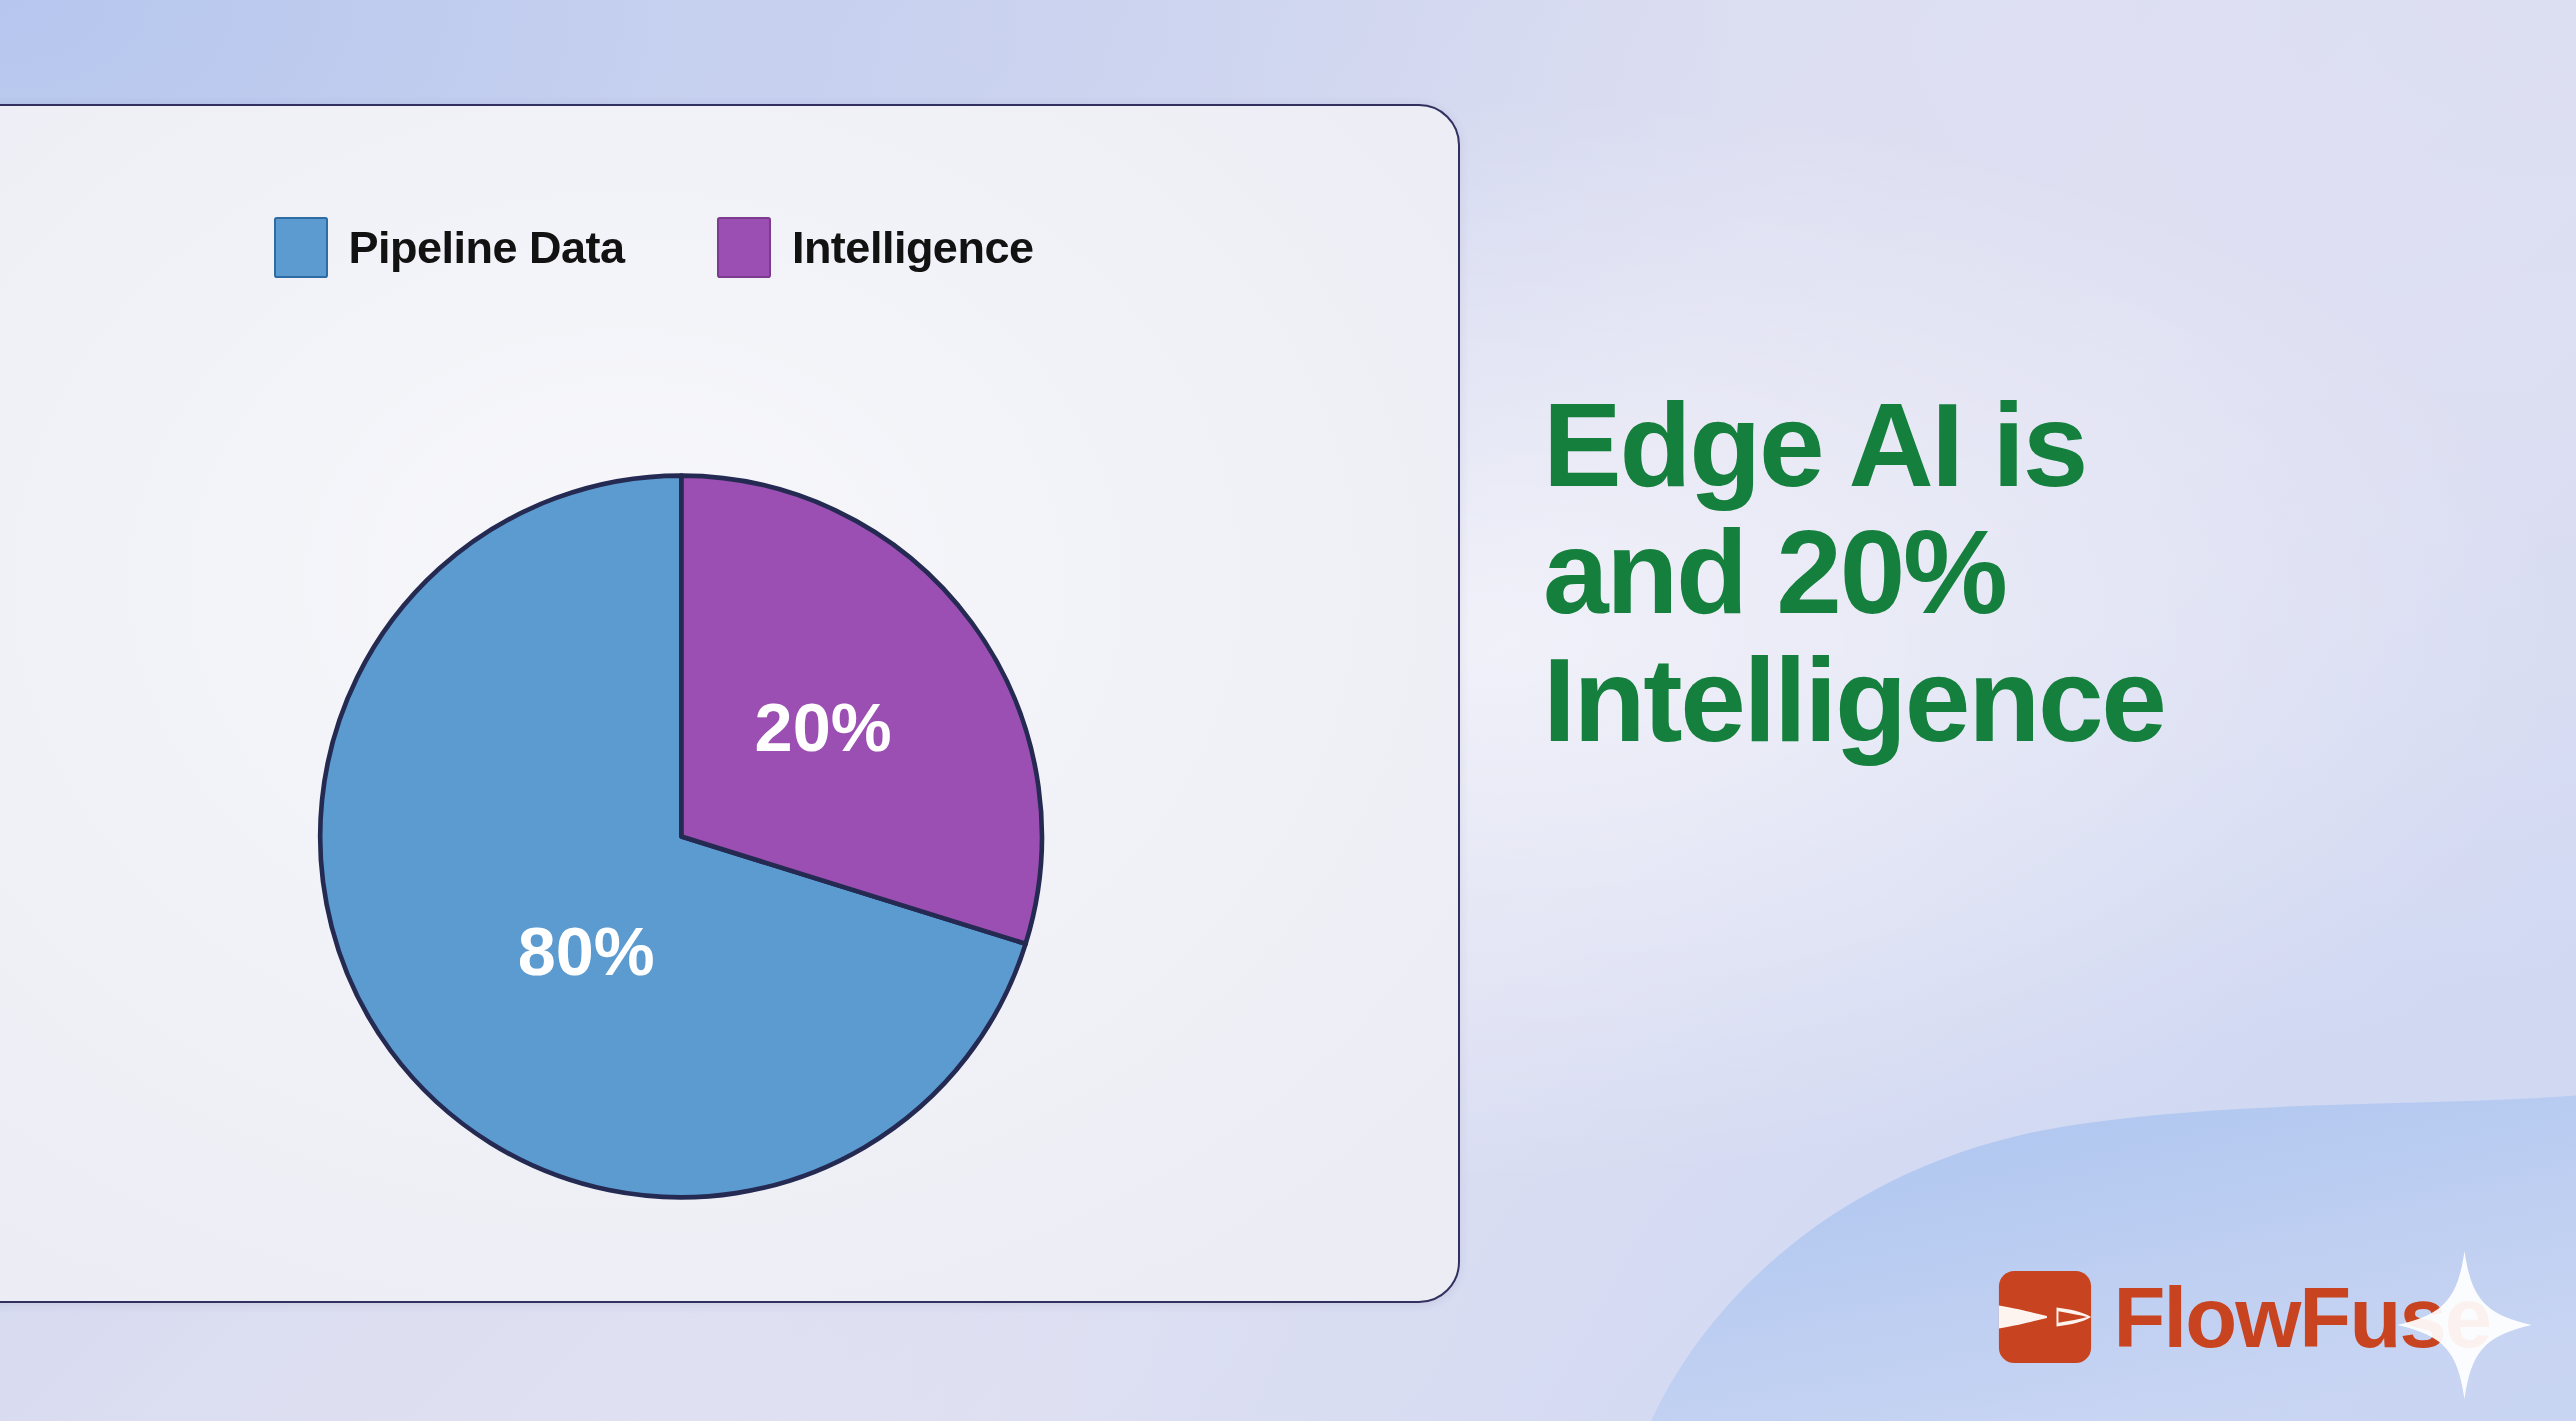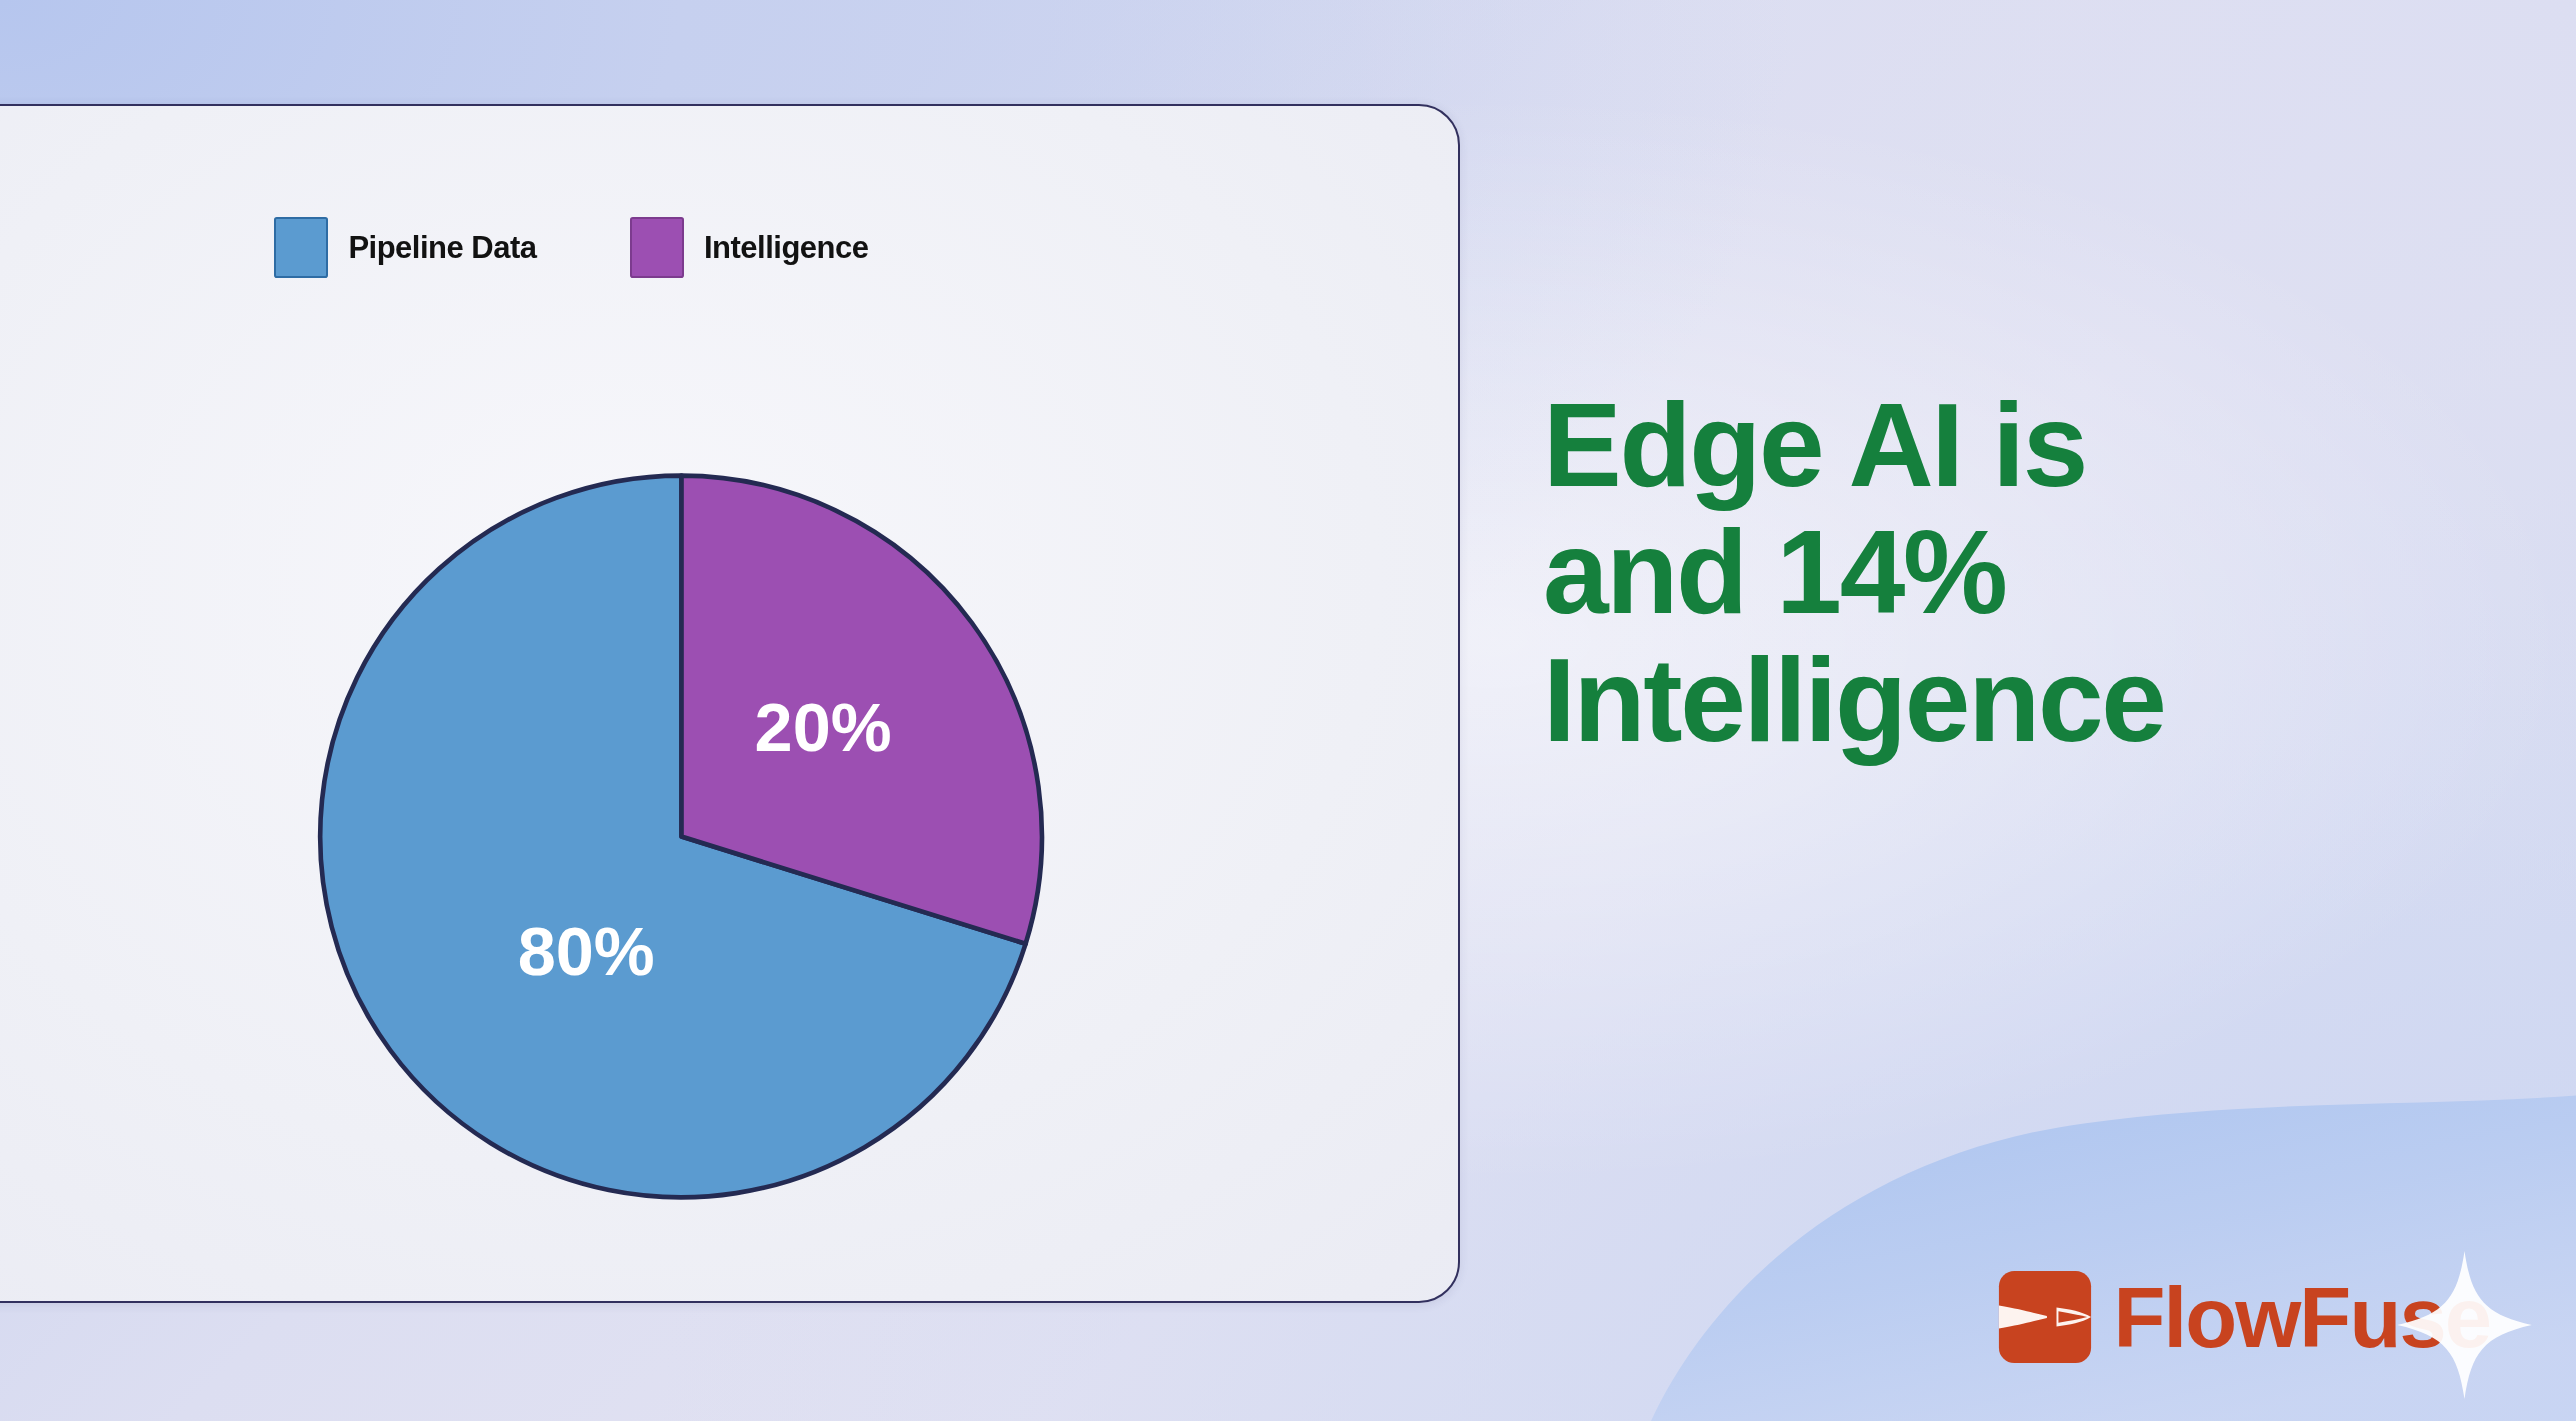--- a/index.html
+++ b/index.html
@@ -74,21 +74,21 @@
   }
   .swatch {
     width: 50px;
     height: 57px;
     border-radius: 2.8px;
     flex: none;
   }
   .swatch.blue   { background: #5b9bd0; border: 2.8px solid #2e6ca4; }
   .swatch.purple { background: #9c4fb2; border: 2.8px solid #7c3b8e; }
   .legend-label {
-    font-size: 31px;
+    font-size: 45px;
     font-weight: 700;
     color: #121212;
     letter-spacing: -0.5px;
     white-space: nowrap;
   }
 
   
   .pie-wrap {
     position: absolute;
     left: 370px;
@@ -195,21 +195,21 @@
 
         <path d="M 395 395 L 395 5 A 390 390 0 0 1 766.9 510.9 Z" fill="#9c4fb2" stroke="#242a52" stroke-width="5" stroke-linejoin="round"></path>
         <text class="slice-label" x="292" y="519">80%</text>
         <text class="slice-label" x="548" y="277">20%</text>
       </svg>
     </div>
   </div>
 
   <div class="headline">
     <span class="ln">Edge AI is</span>
-    <span class="ln">and 14%</span>
+    <span class="ln">and 20%</span>
     <span class="ln">Intelligence</span>
   </div>
 
   <div class="logo">
     <span class="logo-mark">
       <svg viewBox="0 0 100 100" aria-hidden="true">
         <rect x="2" y="2" width="96" height="96" rx="16" ry="16" fill="#c8431f"></rect>
         <path d="M2 38 C26 42 38 46 52 49 L52 51 C38 54 26 58 2 62 Z" fill="#fdf3ef"></path>
         <path d="M98 50 C88 44 76 42 62 40 L62 60 C76 58 88 56 98 50 Z" fill="#fdf3ef"></path>
         <path d="M64 44 C76 46 86 48 94 50 C86 52 76 54 64 56 Z" fill="#c8431f"></path>

